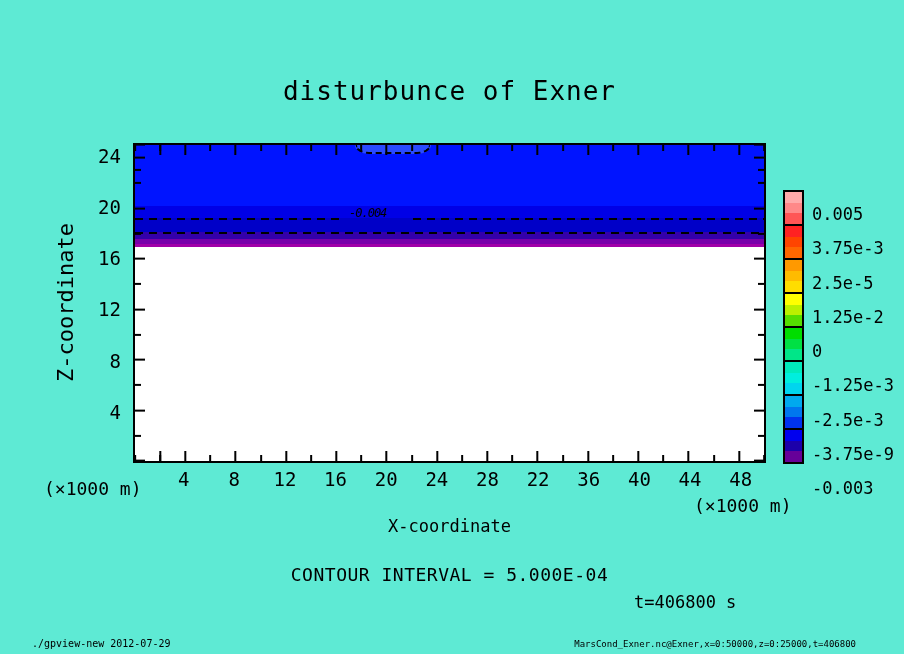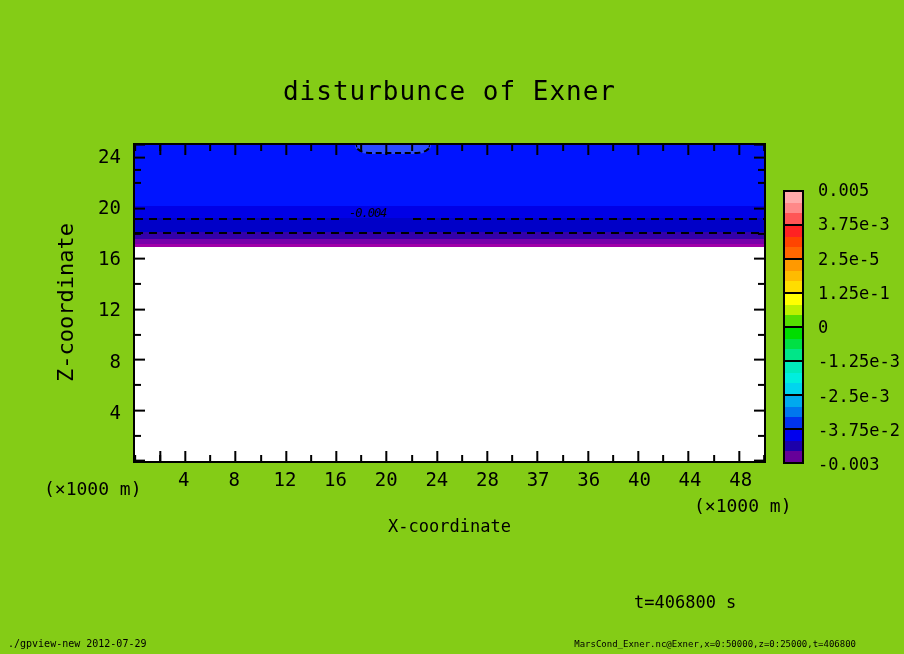--- a/index.html
+++ b/index.html
@@ -1,16 +1,16 @@
 <!DOCTYPE html>
 <html><head>
 <meta charset="utf-8">
 <style>
   html,body{margin:0;padding:0;background:#fff;}
-  .page{position:relative;width:904px;height:654px;background:#84cc16;overflow:hidden;
+  .page{position:relative;width:904px;height:654px;background:#5eead4;overflow:hidden;
         font-family:"DejaVu Sans Mono", monospace;color:#000;}
 
   .title{position:absolute;left:133px;top:76px;width:633px;text-align:center;
          font-size:26px;letter-spacing:1px;white-space:pre;}
 
   
   .plot{position:absolute;left:133px;top:143px;width:633px;height:320px;
         border:2px solid #000;box-sizing:border-box;background:#fff;}
   #plot-bands{position:absolute;inset:0;}
   #plot-bands .band{position:absolute;left:0;right:0;}
@@ -69,23 +69,23 @@
                 font-size:18px;letter-spacing:0.5px;}
   .time-note{position:absolute;left:634px;top:592px;font-size:17px;}
 
   
   .colorbar{position:absolute;left:783px;top:190px;width:21px;height:274px;
             border:2px solid #000;box-sizing:border-box;}
   #colorbar-gradient{position:absolute;inset:0;display:flex;flex-direction:column;}
   #colorbar-gradient .cb-seg{flex:1 1 0;border-bottom:2px solid #000;}
   #colorbar-gradient .cb-seg:last-child{border-bottom:none;}
   .cb-labels{position:absolute;left:812px;top:190px;height:274px;width:90px;font-size:17px;}
-  .cb-labels span{position:absolute;left:6px;transform:translateY(-50%);white-space:nowrap;}
+  .cb-labels span{position:absolute;left:0;transform:translateY(-50%);white-space:nowrap;margin-top:24px;}
 
-  .footer-left{position:absolute;left:8px;top:638px;font-size:10px;}
+  .footer-left{position:absolute;left:32px;top:638px;font-size:10px;}
   .footer-right{position:absolute;right:48px;top:639px;font-size:9px;}
 </style>
 </head>
 <body>
 
 <div class="page">
 
   <div class="title">disturbunce of Exner</div>
 
   <div class="z-title">Z-coordinate</div>
@@ -116,62 +116,63 @@
   </div>
 
   <div class="x-labels">
     <span style="left:8%">4</span>
     <span style="left:16%">8</span>
     <span style="left:24%">12</span>
     <span style="left:32%">16</span>
     <span style="left:40%">20</span>
     <span style="left:48%">24</span>
     <span style="left:56%">28</span>
-    <span style="left:64%">37</span>
+    <span style="left:64%">22</span>
     <span style="left:72%">36</span>
     <span style="left:80%">40</span>
     <span style="left:88%">44</span>
     <span style="left:96%">48</span>
   </div>
 
   <div class="z-labels">
     <span style="top:4%">24</span>
     <span style="top:20%">20</span>
     <span style="top:36%">16</span>
     <span style="top:52%">12</span>
     <span style="top:68%">8</span>
     <span style="top:84%">4</span>
   </div>
 
   <div class="unit-left">(×1000 m)</div>
   <div class="unit-right">(×1000 m)</div>
   <div class="x-title">X-coordinate</div>
 
+  <div class="contour-note">CONTOUR INTERVAL = 5.000E-04</div>
   <div class="time-note">t=406800 s</div>
 
   <div class="colorbar">
     <div id="colorbar-gradient">
         <div class="cb-seg" style="background: linear-gradient(rgb(255, 170, 170) 0px, rgb(255, 170, 170) 33.4%, rgb(255, 136, 136) 33.4%, rgb(255, 136, 136) 66.7%, rgb(255, 85, 85) 66.7%, rgb(255, 85, 85) 100%);"></div>
         <div class="cb-seg" style="background: linear-gradient(rgb(255, 34, 34) 0px, rgb(255, 34, 34) 33.4%, rgb(255, 68, 0) 33.4%, rgb(255, 68, 0) 66.7%, rgb(255, 102, 0) 66.7%, rgb(255, 102, 0) 100%);"></div>
         <div class="cb-seg" style="background: linear-gradient(rgb(255, 153, 0) 0px, rgb(255, 153, 0) 33.4%, rgb(255, 187, 0) 33.4%, rgb(255, 187, 0) 66.7%, rgb(255, 221, 0) 66.7%, rgb(255, 221, 0) 100%);"></div>
         <div class="cb-seg" style="background: linear-gradient(rgb(255, 255, 0) 0px, rgb(255, 255, 0) 33.4%, rgb(187, 240, 0) 33.4%, rgb(187, 240, 0) 66.7%, rgb(85, 221, 0) 66.7%, rgb(85, 221, 0) 100%);"></div>
         <div class="cb-seg" style="background: linear-gradient(rgb(0, 221, 0) 0px, rgb(0, 221, 0) 33.4%, rgb(0, 224, 68) 33.4%, rgb(0, 224, 68) 66.7%, rgb(0, 230, 136) 66.7%, rgb(0, 230, 136) 100%);"></div>
         <div class="cb-seg" style="background: linear-gradient(rgb(0, 234, 187) 0px, rgb(0, 234, 187) 33.4%, rgb(0, 238, 221) 33.4%, rgb(0, 238, 221) 66.7%, rgb(0, 213, 238) 66.7%, rgb(0, 213, 238) 100%);"></div>
         <div class="cb-seg" style="background: linear-gradient(rgb(0, 170, 238) 0px, rgb(0, 170, 238) 33.4%, rgb(0, 119, 238) 33.4%, rgb(0, 119, 238) 66.7%, rgb(0, 51, 238) 66.7%, rgb(0, 51, 238) 100%);"></div>
         <div class="cb-seg" style="background: linear-gradient(rgb(0, 0, 238) 0px, rgb(0, 0, 238) 33.4%, rgb(28, 0, 170) 33.4%, rgb(28, 0, 170) 66.7%, rgb(102, 0, 153) 66.7%, rgb(102, 0, 153) 100%);"></div>
       </div>
   </div>
   <div class="cb-labels">
     <span style="top:0%">0.005</span>
     <span style="top:12.5%">3.75e-3</span>
     <span style="top:25%">2.5e-5</span>
-    <span style="top:37.5%">1.25e-1</span>
+    <span style="top:37.5%">1.25e-2</span>
     <span style="top:50%">0</span>
     <span style="top:62.5%">-1.25e-3</span>
     <span style="top:75%">-2.5e-3</span>
-    <span style="top:87.5%">-3.75e-2</span>
+    <span style="top:87.5%">-3.75e-9</span>
     <span style="top:100%">-0.003</span>
   </div>
 
   <div class="footer-left">./gpview-new  2012-07-29</div>
   <div class="footer-right">MarsCond_Exner.nc@Exner,x=0:50000,z=0:25000,t=406800</div>
 
 </div>
 
 </body></html>

